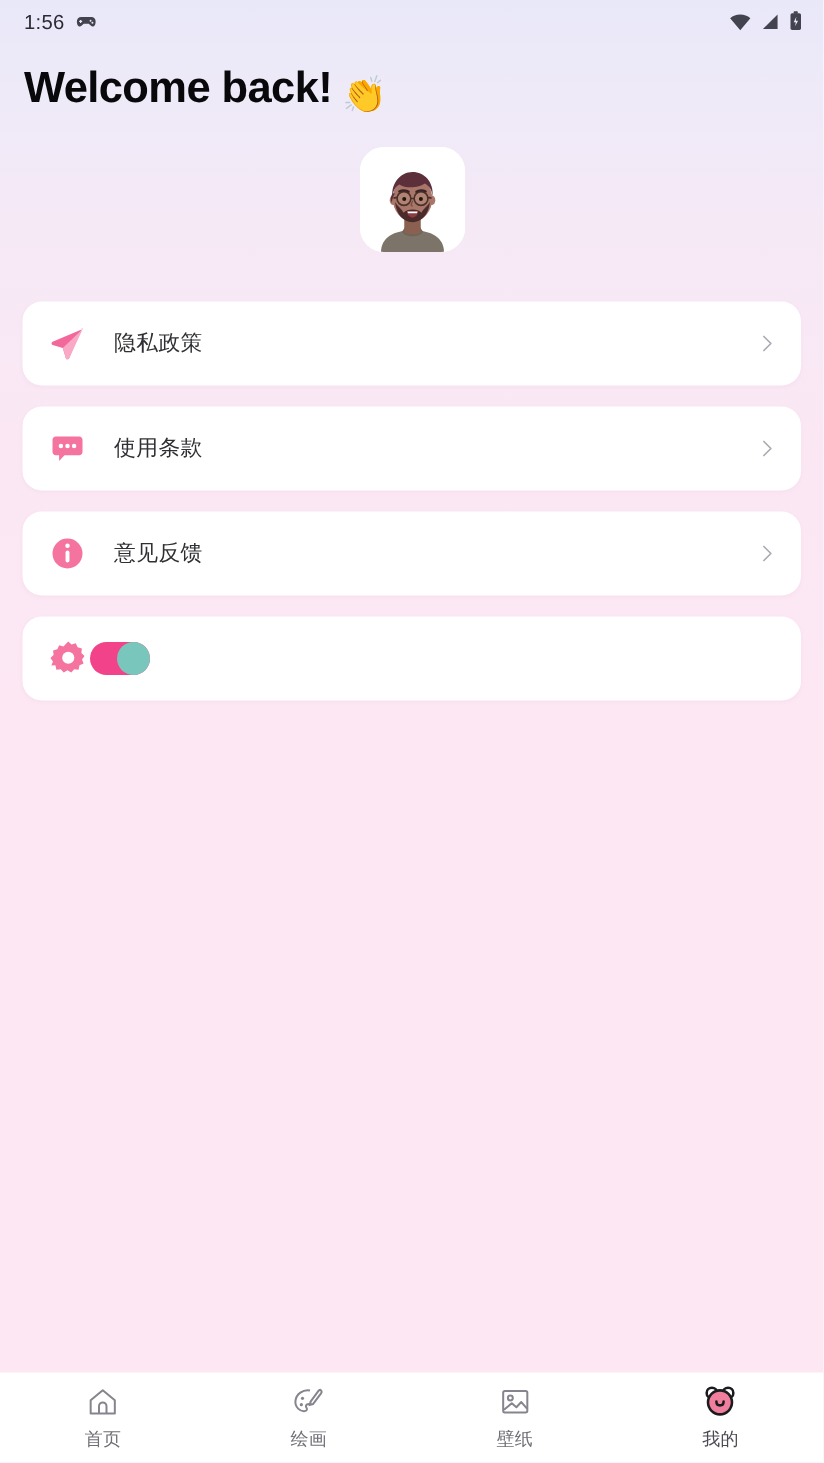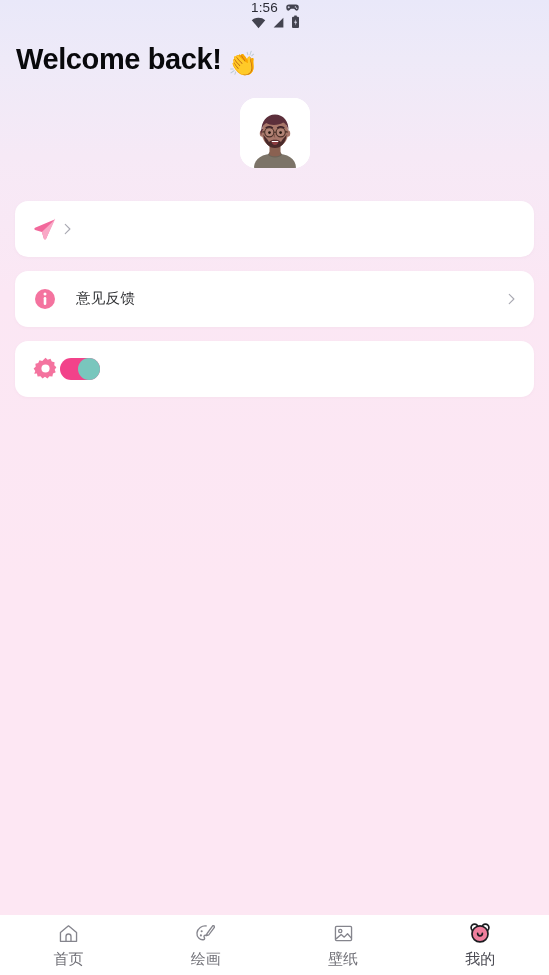--- a/index.html
+++ b/index.html
@@ -20,21 +20,20 @@
     position: relative;
   }
 
   
   .statusbar {
     height: 28px;
     display: flex;
     align-items: center;
     justify-content: space-between;
     padding: 0 14px 0 16px;
-    flex-direction: column;
   }
   .sb-left { display: flex; align-items: center; gap: 7px; }
   .sb-time {
     font-size: 13.5px;
     color: #2b2b35;
     letter-spacing: .2px;
   }
   .sb-right { display: flex; align-items: center; gap: 6px; }
   .ico-dark { fill: #43434f; }
 
@@ -121,21 +120,21 @@
   }
   .navitem {
     flex: 1 1 0;
     display: flex;
     flex-direction: column;
     align-items: center;
     justify-content: center;
     gap: 5px;
   }
   .navlabel {
-    font-size: 15px;
+    font-size: 12px;
     color: #6f6f76;
     letter-spacing: .2px;
   }
   .navitem.active .navlabel { color: #4a4a52; }
   .nav-gray { stroke: #85858d; fill: none; stroke-width: 1.4; }
 </style>
 </head>
 <body>
 
 <div class="statusbar">
@@ -207,25 +206,40 @@
 
 <div class="list">
 
   <div class="row">
     <span class="row-icon">
       <svg width="26" height="26" viewBox="0 0 24 24">
         <path d="M21.4 3.1 2.8 10.9c-.9.4-.8 1.7.1 2l6.2 1.9 1.9 6.2c.3.9 1.6 1 2 .1L20.9 2.6z" fill="#f2689b"></path>
         <path d="M21.4 3.1 9.1 14.8l1.9 6.2c.3.9 1.6 1 2 .1z" fill="#f9a8c6"></path>
       </svg>
     </span>
+    <span class="row-label">隐私政策</span>
     <svg class="chev" width="14" height="14" viewBox="0 0 24 24">
       <path d="M9 4l8 8-8 8" fill="none" stroke="#a9a9b2" stroke-width="1.9" stroke-linecap="round" stroke-linejoin="round"></path>
     </svg>
   </div>
 
+  <div class="row">
+    <span class="row-icon">
+      <svg width="24" height="24" viewBox="0 0 24 24">
+        <path d="M4.2 4h15.6c1.2 0 2.2 1 2.2 2.2v8.1c0 1.2-1 2.2-2.2 2.2H10l-3.6 3.9V16.5H4.2c-1.2 0-2.2-1-2.2-2.2V6.2C2 5 3 4 4.2 4z" fill="#f4739f"></path>
+        <circle cx="7.6" cy="10.3" r="1.5" fill="#ffffff"></circle>
+        <circle cx="12" cy="10.3" r="1.5" fill="#ffffff"></circle>
+        <circle cx="16.4" cy="10.3" r="1.5" fill="#ffffff"></circle>
+      </svg>
+    </span>
+    <span class="row-label">使用条款</span>
+    <svg class="chev" width="14" height="14" viewBox="0 0 24 24">
+      <path d="M9 4l8 8-8 8" fill="none" stroke="#a9a9b2" stroke-width="1.9" stroke-linecap="round" stroke-linejoin="round"></path>
+    </svg>
+  </div>
 
   <div class="row">
     <span class="row-icon">
       <svg width="24" height="24" viewBox="0 0 24 24">
         <circle cx="12" cy="12" r="10" fill="#f4739f"></circle>
         <rect x="10.7" y="10" width="2.6" height="8" rx="1.3" fill="#ffffff"></rect>
         <circle cx="12" cy="6.9" r="1.5" fill="#ffffff"></circle>
       </svg>
     </span>
     <span class="row-label">意见反馈</span>

